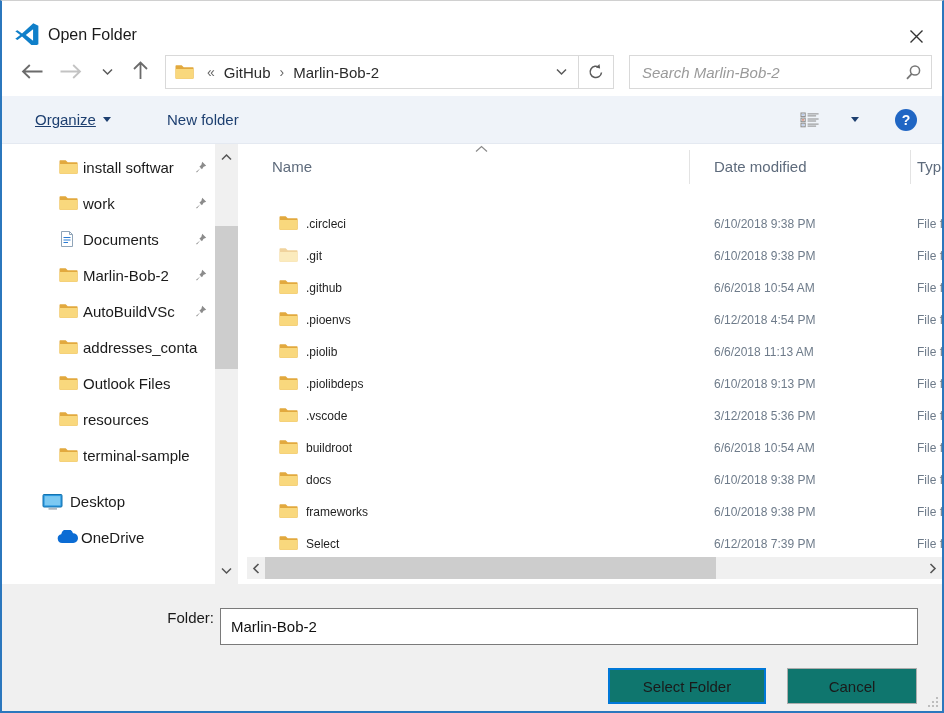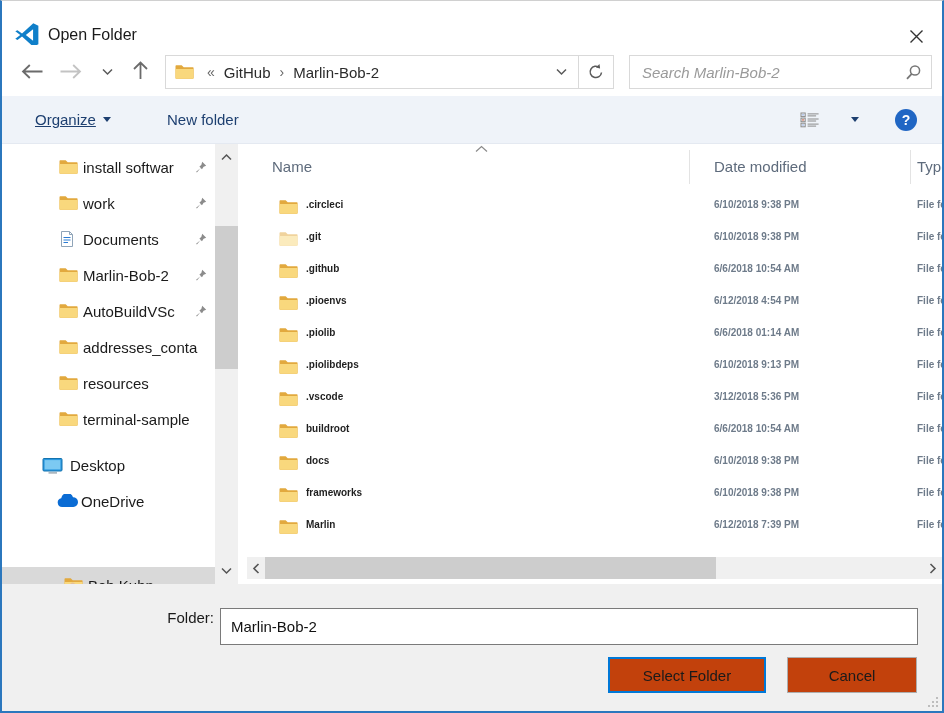--- a/index.html
+++ b/index.html
@@ -51,35 +51,35 @@
   
   .listpane{position:absolute;left:245px;top:143px;right:0;height:440px;background:#fff;overflow:hidden;}
   .lhead{position:absolute;left:0;top:0;right:0;height:47px;font-size:15px;color:#5e6b7c;}
   .lhead .hcol{position:absolute;top:14px;cursor:pointer;white-space:nowrap;}
   .h-name{left:25px;}
   .h-date{left:467px;}
   .h-type{left:670px;width:30px;overflow:hidden;}
   .hdiv{position:absolute;top:6px;height:34px;width:1px;background:#e3e3e3;}
   .sort-ind{position:absolute;left:228px;top:1px;}
   .rows{position:absolute;left:0;top:55px;right:0;}
-  .row{position:relative;height:32px;display:flex;align-items:flex-start;font-size:10px;cursor:pointer;font-weight:bold;}
+  .row{position:relative;height:32px;display:flex;align-items:flex-end;font-size:12px;cursor:pointer;}
   .row .r-ic{margin-left:32px;flex:none;}
   .row .r-ic.faded{opacity:.5;}
   .row .r-name{margin-left:8px;white-space:nowrap;color:#1f1f1f;}
   .row .r-date{position:absolute;left:467px;color:#6e7b8a;white-space:nowrap;}
   .row .r-type{position:absolute;left:670px;color:#6e7b8a;white-space:nowrap;}
   
   .hscroll{position:absolute;left:245px;top:556px;right:0;height:22px;background:#f0f0f0;}
   .hscroll .arr{position:absolute;top:0;width:18px;height:22px;display:flex;align-items:center;justify-content:center;cursor:pointer;}
   .hscroll .thumb{position:absolute;left:18px;top:0;width:451px;height:22px;background:#cdcdcd;cursor:pointer;}
   
   .footer{position:absolute;left:0;top:583px;right:0;bottom:0;background:#f0f0f0;}
   .folder-label{position:absolute;left:150px;top:25px;width:62px;text-align:right;font-size:15px;color:#1a1a1a;}
   .folder-input{position:absolute;left:218px;top:24px;width:698px;height:37px;box-sizing:border-box;border:1px solid #7a7a7a;background:#fff;font-size:15px;font-family:inherit;padding:0 10px;color:#111;outline:none;}
-  .btn{position:absolute;top:73px;height:36px;box-sizing:border-box;background:#c2410c;font-size:15px;font-family:inherit;color:#1a1a1a;text-align:center;cursor:pointer;display:flex;align-items:center;justify-content:center;}
+  .btn{position:absolute;top:84px;height:36px;box-sizing:border-box;background:#0f766e;font-size:15px;font-family:inherit;color:#1a1a1a;text-align:center;cursor:pointer;display:flex;align-items:center;justify-content:center;}
   .btn-select{left:606px;width:158px;border:2px solid #0078d7;}
   .btn-cancel{left:785px;width:130px;border:1px solid #adadad;}
   .grip{position:absolute;right:3px;bottom:3px;}
 </style>
 </head>
 <body>
 
 <div id="win">
 
   <div class="titlebar">
@@ -268,20 +268,30 @@
       <span class="s-label">addresses_conta</span>
 
     </div>
       <div class="side-item quick">
       <span class="s-ic">
           <svg width="19" height="16" viewBox="0 0 19 16">
             <path d="M.5 2.2c0-.6.4-1 1-1h5.2l2 2h9c.5 0 .9.4.9 1v9.6c0 .6-.4 1-1 1H1.5c-.6 0-1-.4-1-1z" fill="#e2a93e"></path>
             <path d="M.5 5h18v8.8c0 .6-.4 1-1 1H1.5c-.6 0-1-.4-1-1z" fill="#f9d87d"></path>
           </svg>
         </span>
+      <span class="s-label">Outlook Files</span>
+
+    </div>
+      <div class="side-item quick">
+      <span class="s-ic">
+          <svg width="19" height="16" viewBox="0 0 19 16">
+            <path d="M.5 2.2c0-.6.4-1 1-1h5.2l2 2h9c.5 0 .9.4.9 1v9.6c0 .6-.4 1-1 1H1.5c-.6 0-1-.4-1-1z" fill="#e2a93e"></path>
+            <path d="M.5 5h18v8.8c0 .6-.4 1-1 1H1.5c-.6 0-1-.4-1-1z" fill="#f9d87d"></path>
+          </svg>
+        </span>
       <span class="s-label">resources</span>
 
     </div>
       <div class="side-item quick">
       <span class="s-ic">
           <svg width="19" height="16" viewBox="0 0 19 16">
             <path d="M.5 2.2c0-.6.4-1 1-1h5.2l2 2h9c.5 0 .9.4.9 1v9.6c0 .6-.4 1-1 1H1.5c-.6 0-1-.4-1-1z" fill="#e2a93e"></path>
             <path d="M.5 5h18v8.8c0 .6-.4 1-1 1H1.5c-.6 0-1-.4-1-1z" fill="#f9d87d"></path>
           </svg>
         </span>
@@ -395,21 +405,21 @@
       <span class="r-type">File folder</span>
     </div>
         <div class="row">
       <span class="r-ic">
             <svg width="19" height="16" viewBox="0 0 19 16">
               <path d="M.5 2.2c0-.6.4-1 1-1h5.2l2 2h9c.5 0 .9.4.9 1v9.6c0 .6-.4 1-1 1H1.5c-.6 0-1-.4-1-1z" fill="#e2a93e"></path>
               <path d="M.5 5h18v8.8c0 .6-.4 1-1 1H1.5c-.6 0-1-.4-1-1z" fill="#f9d87d"></path>
             </svg>
           </span>
       <span class="r-name">.piolib</span>
-      <span class="r-date">6/6/2018 01:14 AM</span>
+      <span class="r-date">6/6/2018 11:13 AM</span>
       <span class="r-type">File folder</span>
     </div>
         <div class="row">
       <span class="r-ic">
             <svg width="19" height="16" viewBox="0 0 19 16">
               <path d="M.5 2.2c0-.6.4-1 1-1h5.2l2 2h9c.5 0 .9.4.9 1v9.6c0 .6-.4 1-1 1H1.5c-.6 0-1-.4-1-1z" fill="#e2a93e"></path>
               <path d="M.5 5h18v8.8c0 .6-.4 1-1 1H1.5c-.6 0-1-.4-1-1z" fill="#f9d87d"></path>
             </svg>
           </span>
       <span class="r-name">.piolibdeps</span>
@@ -460,21 +470,21 @@
       <span class="r-date">6/10/2018 9:38 PM</span>
       <span class="r-type">File folder</span>
     </div>
         <div class="row">
       <span class="r-ic">
             <svg width="19" height="16" viewBox="0 0 19 16">
               <path d="M.5 2.2c0-.6.4-1 1-1h5.2l2 2h9c.5 0 .9.4.9 1v9.6c0 .6-.4 1-1 1H1.5c-.6 0-1-.4-1-1z" fill="#e2a93e"></path>
               <path d="M.5 5h18v8.8c0 .6-.4 1-1 1H1.5c-.6 0-1-.4-1-1z" fill="#f9d87d"></path>
             </svg>
           </span>
-      <span class="r-name">Marlin</span>
+      <span class="r-name">Select</span>
       <span class="r-date">6/12/2018 7:39 PM</span>
       <span class="r-type">File folder</span>
     </div>
       </div>
   </div>
 
   <div class="hscroll">
     <span class="arr" style="left:0;">
       <svg width="8" height="11" viewBox="0 0 8 11">
           <path d="M6.5 1 2 5.5 6.5 10" fill="none" stroke="#555" stroke-width="1.6"></path>

